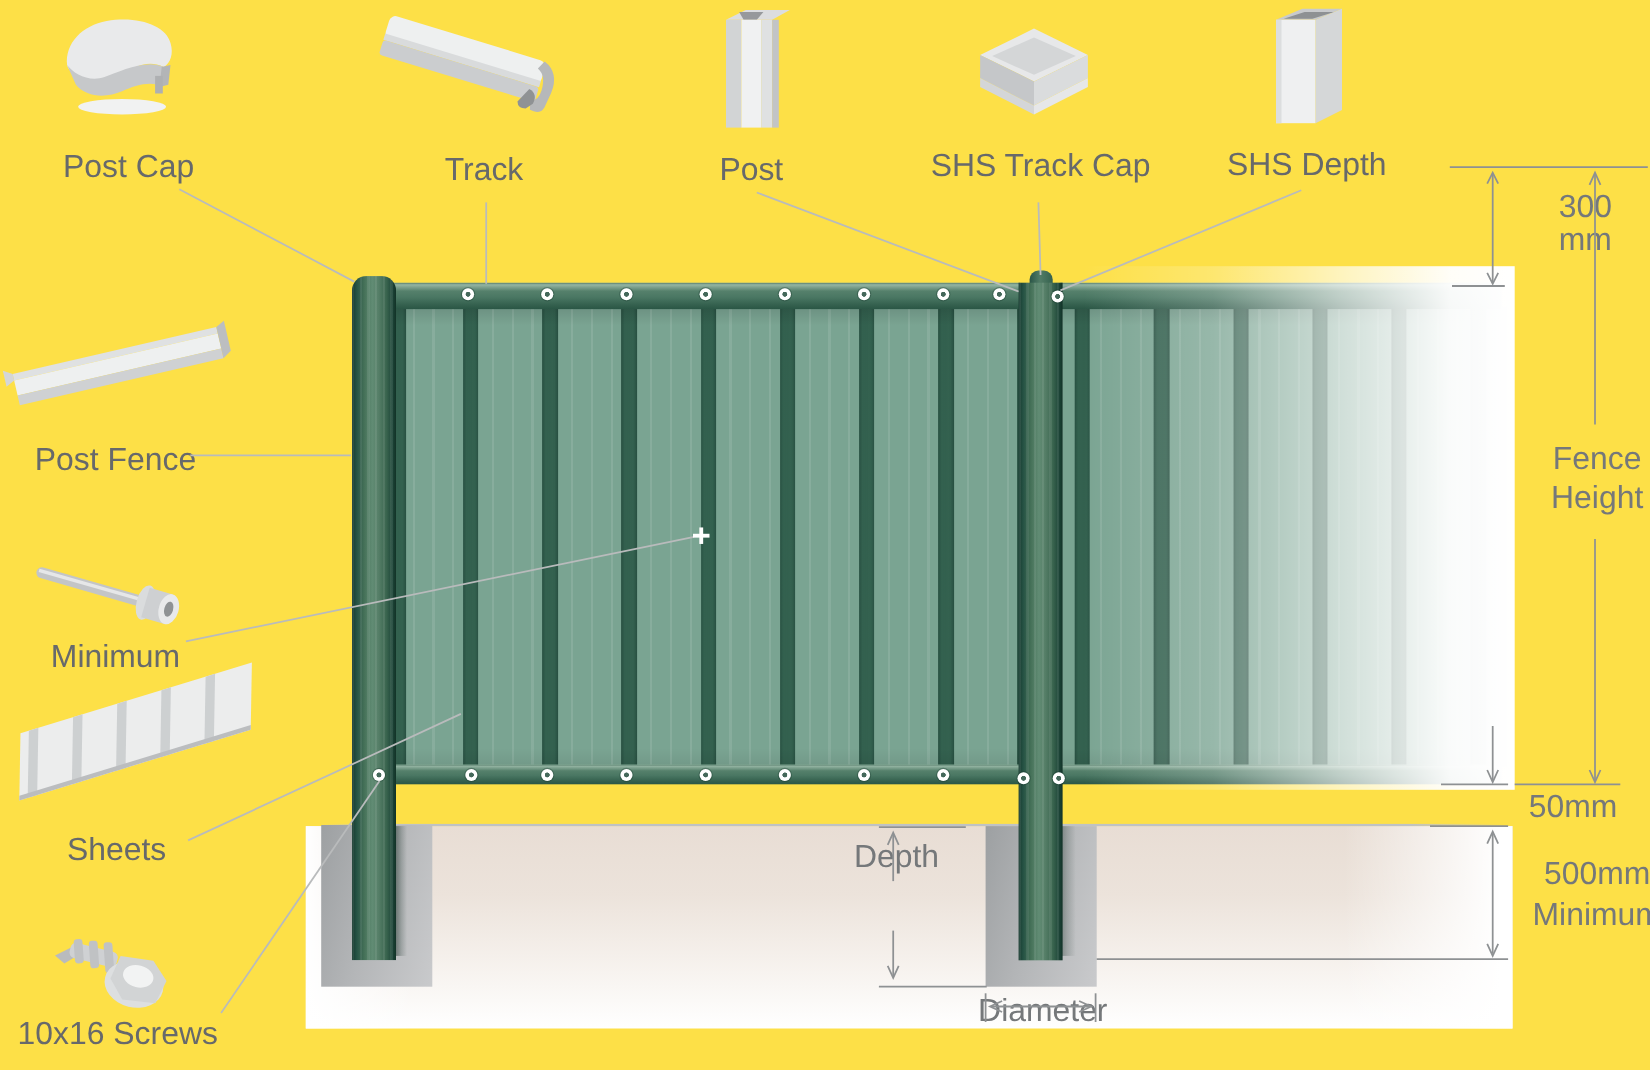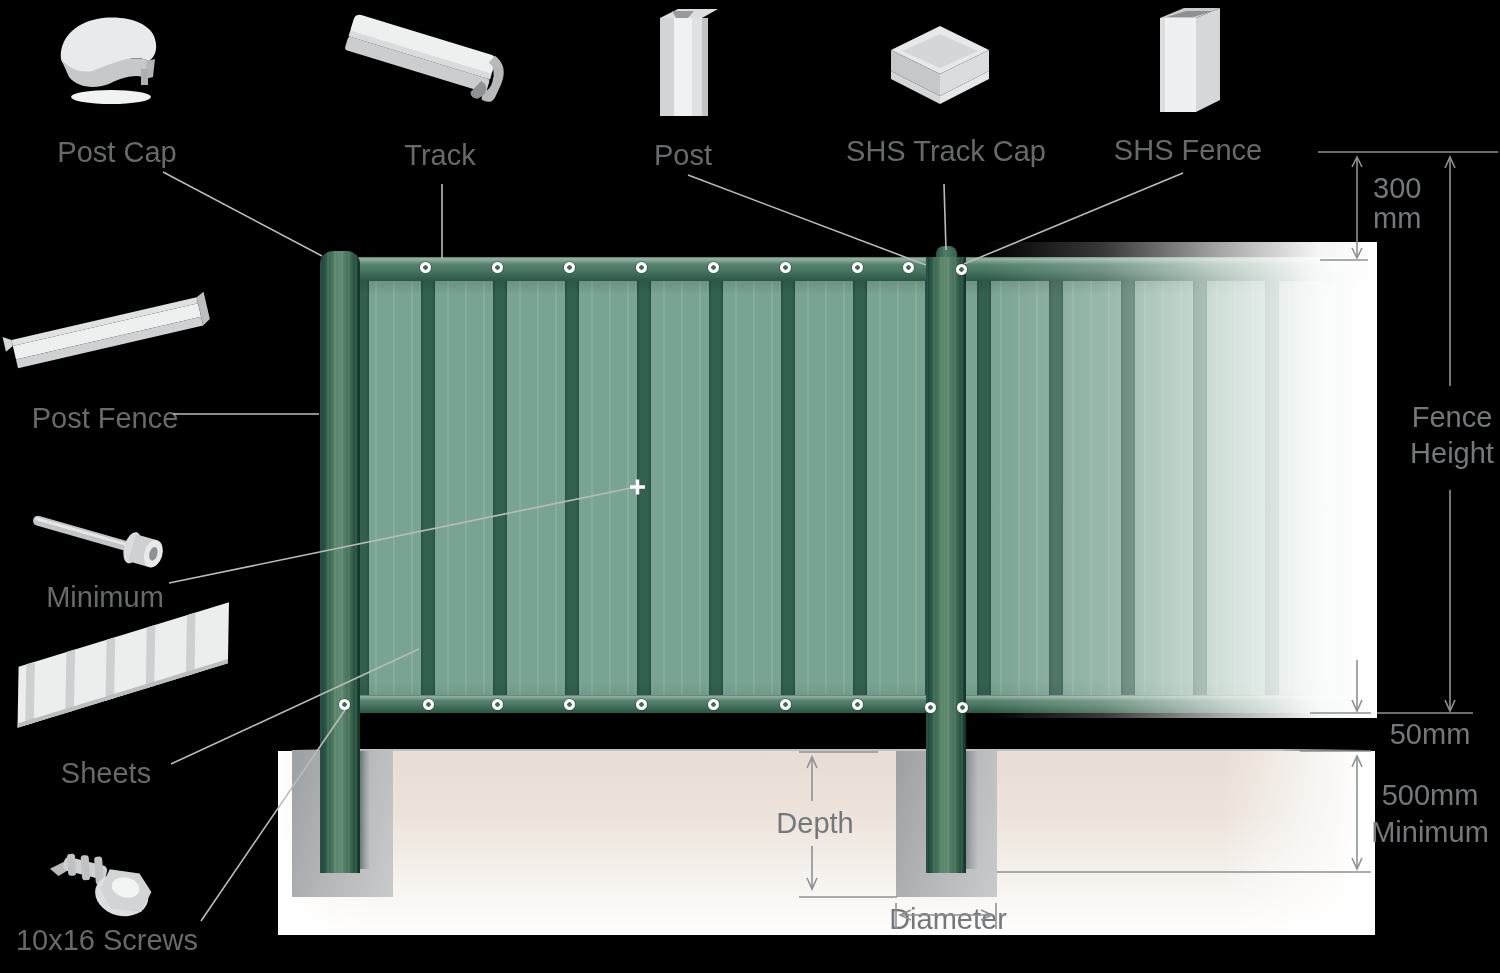--- a/index.html
+++ b/index.html
@@ -11,21 +11,21 @@
     --post-light:#618c74;
     --footing-grey:#b3b5b7;
     --ground-beige:#e8ddd4;
     --dim-line:#8e9193;
     --leader:#b9bbbc;
     --label-text:#67696b;
     --dim-text:#75787a;
   }
   html,body{margin:0;padding:0;background:#ffffff;}
   .scene{
-    position:relative;width:1500px;height:973px;background:#000000;
+    position:relative;width:1500px;height:973px;background:#fde047;
     overflow:hidden;font-family:"Liberation Sans","DejaVu Sans",sans-serif;
   }
   .abs{position:absolute;}
   
   .ground{
     left:278px;top:751px;width:1097px;height:184px;
     background-image:
       linear-gradient(90deg,#ffffff 0%,rgba(255,255,255,0) 9%,rgba(255,255,255,0) 86%,#ffffff 99%),
       linear-gradient(180deg,#e8ddd4 0%,#ece3db 34%,#f7f3ef 72%,#ffffff 100%);
   }
@@ -81,21 +81,21 @@
     left:985px;top:242px;width:392px;height:476px;
     background:linear-gradient(90deg,rgba(255,255,255,0) 0%,rgba(255,255,255,0.22) 30%,rgba(255,255,255,0.65) 60%,rgba(255,255,255,0.96) 85%,#ffffff 100%);
   }
   
   .lbl{
     font-size:29px;color:var(--label-text);white-space:nowrap;
     transform:translateX(-50%);line-height:31px;
   }
   .dim{font-size:29px;color:var(--dim-text);line-height:30px;}
   .dim.center{transform:translateX(-50%);text-align:center;white-space:nowrap;}
-  .dim .block{display:block;}
+  .dim .block{display:block;margin-left:44px;}
   svg.overlay{left:0;top:0;pointer-events:none;}
   svg.icon{overflow:visible;}
 </style>
 </head>
 <body>
 
 <div class="scene">
 
   <div class="abs ground"></div>
   <div class="abs ground-line"></div>
@@ -228,37 +228,37 @@
       <ellipse cx="84" cy="42" rx="27" ry="21" fill="#dddfe0"></ellipse>
       <polygon points="66,20 96,17 112,32 107,54 77,58 62,42" fill="#d2d4d5"></polygon>
       <ellipse cx="86" cy="34" rx="14" ry="10" fill="#f2f3f3"></ellipse>
     </g>
   </svg>
 
   <div class="abs lbl" style="left:117px;top:137px">Post Cap</div>
   <div class="abs lbl" style="left:440px;top:140px">Track</div>
   <div class="abs lbl" style="left:683px;top:140px">Post</div>
   <div class="abs lbl" style="left:946px;top:136px">SHS Track Cap</div>
-  <div class="abs lbl" style="left:1188px;top:135px">SHS Fence</div>
+  <div class="abs lbl" style="left:1188px;top:135px">SHS Depth</div>
   <div class="abs lbl" style="left:105px;top:403px">Post Fence</div>
   <div class="abs lbl" style="left:105px;top:582px">Minimum</div>
   <div class="abs lbl" style="left:106px;top:758px">Sheets</div>
   <div class="abs lbl" style="left:107px;top:925px">10x16 Screws</div>
 
   <div class="abs dim" style="left:1373px;top:173px">
     <span class="block">300</span>
     <span class="block">mm</span>
   </div>
   <div class="abs dim center" style="left:1452px;top:399px;width:130px;white-space:normal;line-height:36px">Fence Height</div>
   <div class="abs dim center" style="left:1430px;top:719px">50mm</div>
   <div class="abs dim center" style="left:1430px;top:777px;line-height:37px">
     <span class="block">500mm</span>
     <span class="block">Minimum</span>
   </div>
-  <div class="abs dim center" style="left:815px;top:808px">Depth</div>
+  <div class="abs dim center" style="left:815px;top:764px">Depth</div>
   <div class="abs dim center" style="left:948px;top:904px">Diameter</div>
 
   <svg class="abs overlay" width="1500" height="973" viewBox="0 0 1500 973">
 
     <g stroke="#b9bbbc" stroke-width="1.6" fill="none">
       <line x1="163" y1="172" x2="322" y2="256"></line>
       <line x1="442" y1="184" x2="442" y2="258"></line>
       <line x1="688" y1="175" x2="926" y2="265"></line>
       <line x1="944" y1="184" x2="946" y2="250"></line>
       <line x1="1183" y1="173" x2="964" y2="264"></line>

